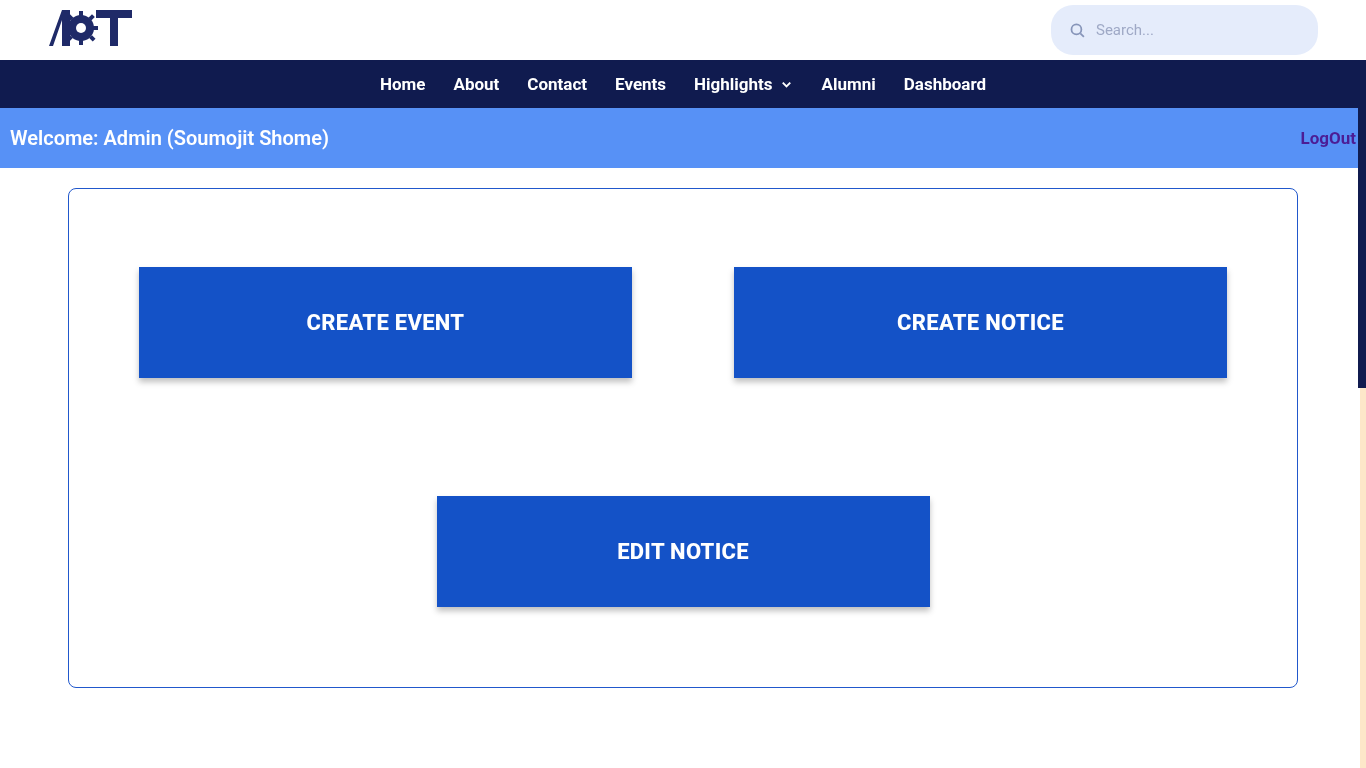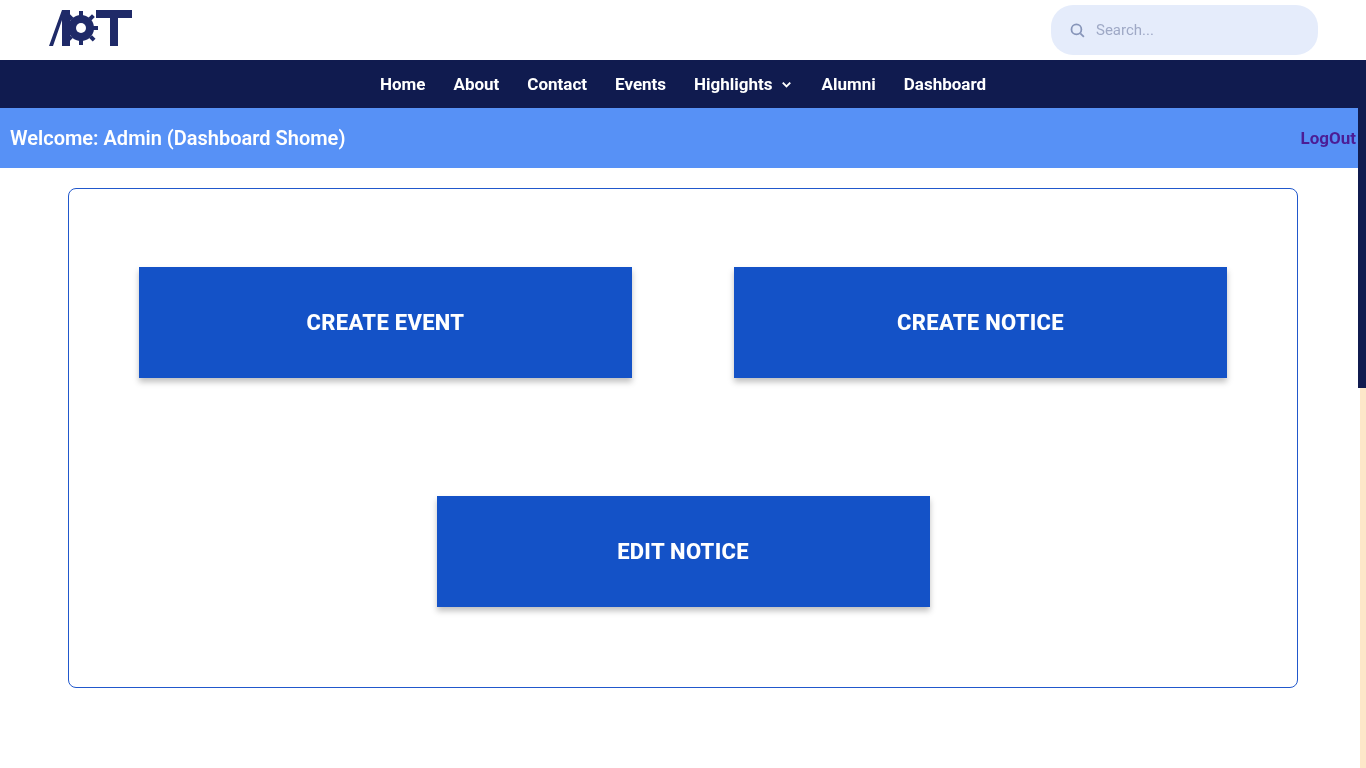--- a/index.html
+++ b/index.html
@@ -217,21 +217,21 @@
     <span>Highlights</span>
     <svg viewBox="0 0 24 24" fill="none" stroke="currentColor" stroke-width="3">
         <polyline points="6 9 12 15 18 9"></polyline>
       </svg>
   </a>
   <a>Alumni</a>
   <a>Dashboard</a>
 </div>
 
 <div class="welcome-bar">
-  <div class="welcome-text">Welcome: Admin (Dashboard Shome)</div>
+  <div class="welcome-text">Welcome: Admin (Soumojit Shome)</div>
   <a class="logout">LogOut</a>
 </div>
 
 <div class="content">
   <div class="panel">
     <div class="row1">
       <div class="big-btn">CREATE EVENT</div>
       <div class="big-btn">CREATE NOTICE</div>
     </div>
     <div class="row2">

